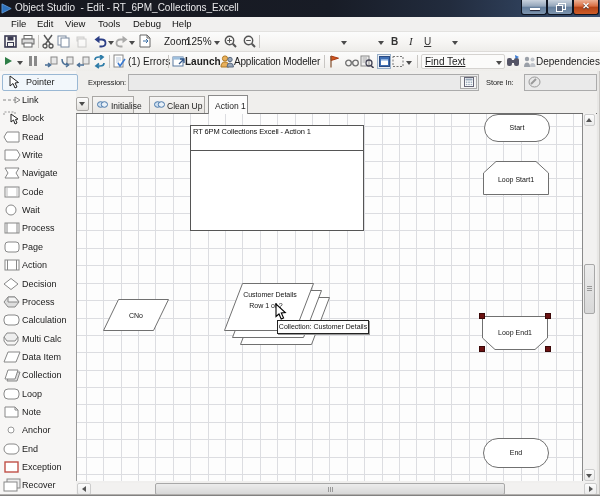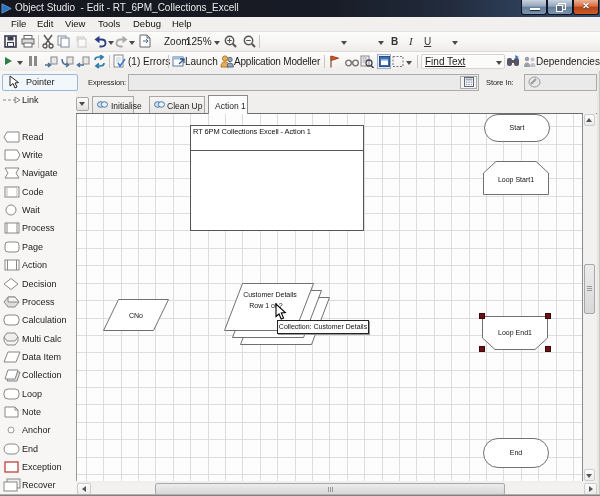--- a/index.html
+++ b/index.html
@@ -169,21 +169,21 @@
       <path d="M3 4 L8 4 M3 6 L8 6 M3 8 L6 8" stroke="#b9c9dd"></path>
       <path d="M5 9 L7 12 L12 5" stroke="#3a7ad1" fill="none" stroke-width="1.6"></path>
     </svg>
   <div class="tbtext" style="left:128px;">(1) Errors</div>
   <div class="tsep" style="left:168px;"></div>
   <svg class="abs" style="left:172px;top:3px;" width="14" height="13" viewBox="0 0 14 13">
       <rect x="1" y="2" width="10" height="9" fill="#fff" stroke="#5a7aa0"></rect>
       <rect x="1" y="2" width="10" height="2.6" fill="#9ebfdd"></rect>
       <path d="M7 9 L12 4 M12 8 L12 4 L8 4" stroke="#33588a" fill="none" stroke-width="1.3"></path>
     </svg>
-  <div class="tbtext" style="left:185px;">Launch</div>
+  <div class="tbtext" style="left:185px;font-weight:bold;">Launch</div>
   <svg class="abs" style="left:220px;top:3px;" width="14" height="13" viewBox="0 0 14 13">
       <circle cx="5" cy="3.5" r="2.6" fill="#e8b05c" stroke="#b07820"></circle>
       <path d="M1 12 Q1 7 5 7 Q9 7 9 12 Z" fill="#e8b05c" stroke="#b07820"></path>
       <circle cx="10" cy="4.5" r="2.2" fill="#9aa7b8" stroke="#5a6a80"></circle>
       <path d="M7 12 Q7 8 10 8 Q13.5 8 13.5 12 Z" fill="#9aa7b8" stroke="#5a6a80"></path>
     </svg>
   <div class="tbtext" style="left:234px;letter-spacing:-0.2px;">Application Modeller</div>
   <div class="tsep" style="left:324px;"></div>
   <svg class="abs" style="left:329px;top:3px;" width="11" height="13" viewBox="0 0 11 13">
       <path d="M2 1 L9.5 3.2 L2 5.5 Z" fill="#d4591e" stroke="#a83812"></path>
@@ -350,20 +350,27 @@
       </svg>
     <div class="lbl" style="left:26px;">Pointer</div>
   </div>
   <div class="pitem" style="top:20px;">
     <svg width="18" height="14" viewBox="0 0 18 14">
         <path d="M0 7 L14 7" stroke="#888" stroke-dasharray="3 2"></path>
         <path d="M12 4 L17 7 L12 10 Z" fill="none" stroke="#888"></path>
       </svg>
     <div class="lbl">Link</div>
   </div>
+  <div class="pitem" style="top:38px;">
+    <svg width="18" height="14" viewBox="0 0 18 14">
+        <path d="M1 4 L1 1 L12 1 L12 4" fill="none" stroke="#999" stroke-dasharray="2 1.5"></path>
+        <path d="M8 3 L8 11 L10.5 9 L12 13 L14 12 L12.5 8.5 L15 8 Z" fill="#fff" stroke="#222"></path>
+      </svg>
+    <div class="lbl">Block</div>
+  </div>
   <div class="pitem" style="top:57px;">
     <svg width="18" height="14" viewBox="0 0 18 14">
         <path d="M4 2 L16 2 L16 12 L4 12 L1 7 Z" fill="#fff" stroke="#888"></path>
       </svg>
     <div class="lbl">Read</div>
   </div>
   <div class="pitem" style="top:75px;">
     <svg width="18" height="14" viewBox="0 0 18 14">
         <path d="M2 2 L14 2 L17 7 L14 12 L2 12 Z" fill="#fff" stroke="#888"></path>
       </svg>

